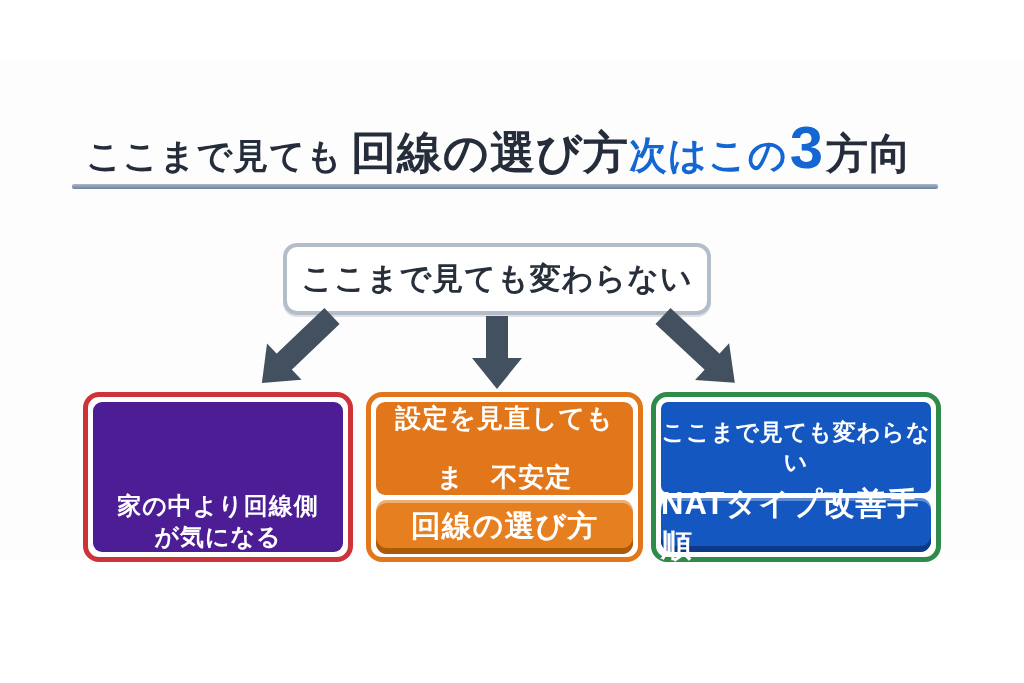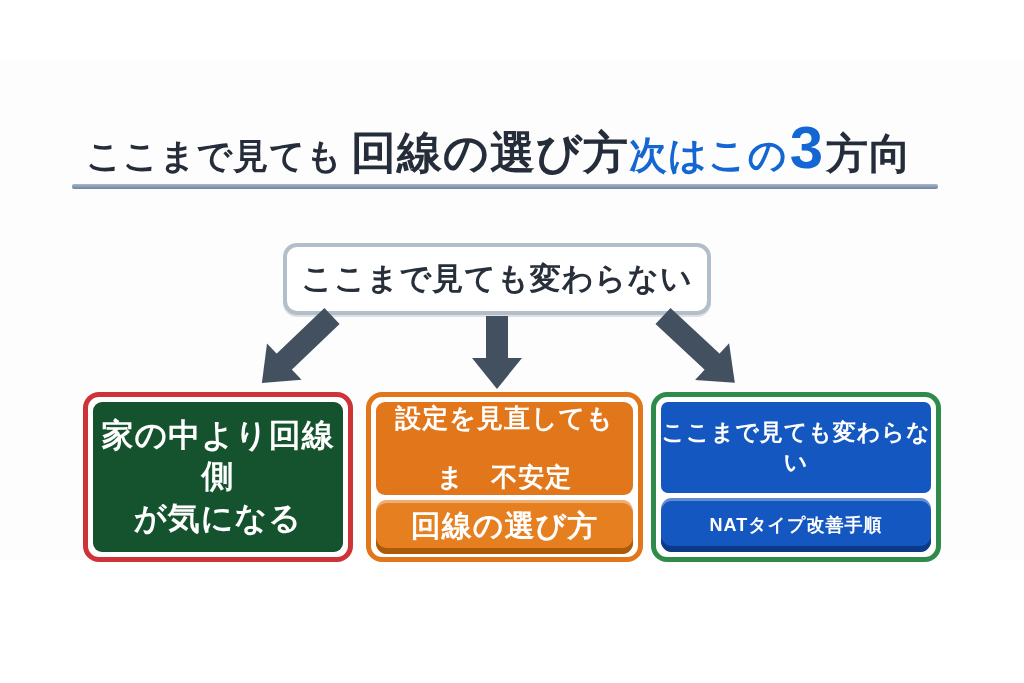--- a/index.html
+++ b/index.html
@@ -55,37 +55,37 @@
     display:flex;flex-direction:column;align-items:center;justify-content:center;
     color:#ffffff;font-weight:900;text-align:center;line-height:1.3;letter-spacing:1px;
   }
   .card-btn{
     height:54px;border-radius:11px;flex:0 0 54px;
     display:flex;align-items:center;justify-content:center;
     color:#ffffff;font-weight:900;letter-spacing:1px;
   }
   
   .card-red{border:5px solid #ce3337;}
-  .card-red .card-top{background:#14532d;font-size:32px;}
+  .card-red .card-top{background:#4c1d95;font-size:24px;justify-content:flex-end;}
   .card-red .card-btn{
     background:#d83d3e;font-size:31px;
     box-shadow:inset 0 3px 0 rgba(255,255,255,.40), inset 0 -6px 0 #a32426;
   }
   
   .card-orange{border:5px solid #e2761a;}
   .card-orange .card-top{background:#e2761a;font-size:26px;gap:25px;}
   .card-orange .card-btn{
     background:#e67f1f;font-size:30px;
     box-shadow:inset 0 3px 0 rgba(255,255,255,.38), inset 0 -6px 0 #aa5a08;
   }
   
   .card-greenblue{border:5px solid #2e8b4a;}
   .card-greenblue .card-top{background:#1457c0;font-size:23px;border-radius:7px;}
   .card-greenblue .card-btn{
-    background:#1457c0;font-size:18px;
+    background:#1457c0;font-size:31px;
     box-shadow:inset 0 3px 0 rgba(255,255,255,.32), inset 0 -6px 0 #0d3a88;
   }
   .card1{left:83px;width:270px;}
   .card2{left:366px;width:277px;}
   .card3{left:651px;width:290px;}
   .cond-line{display:block;}
   .cond-line:empty{display:none;}
 </style>
 </head>
 <body>

